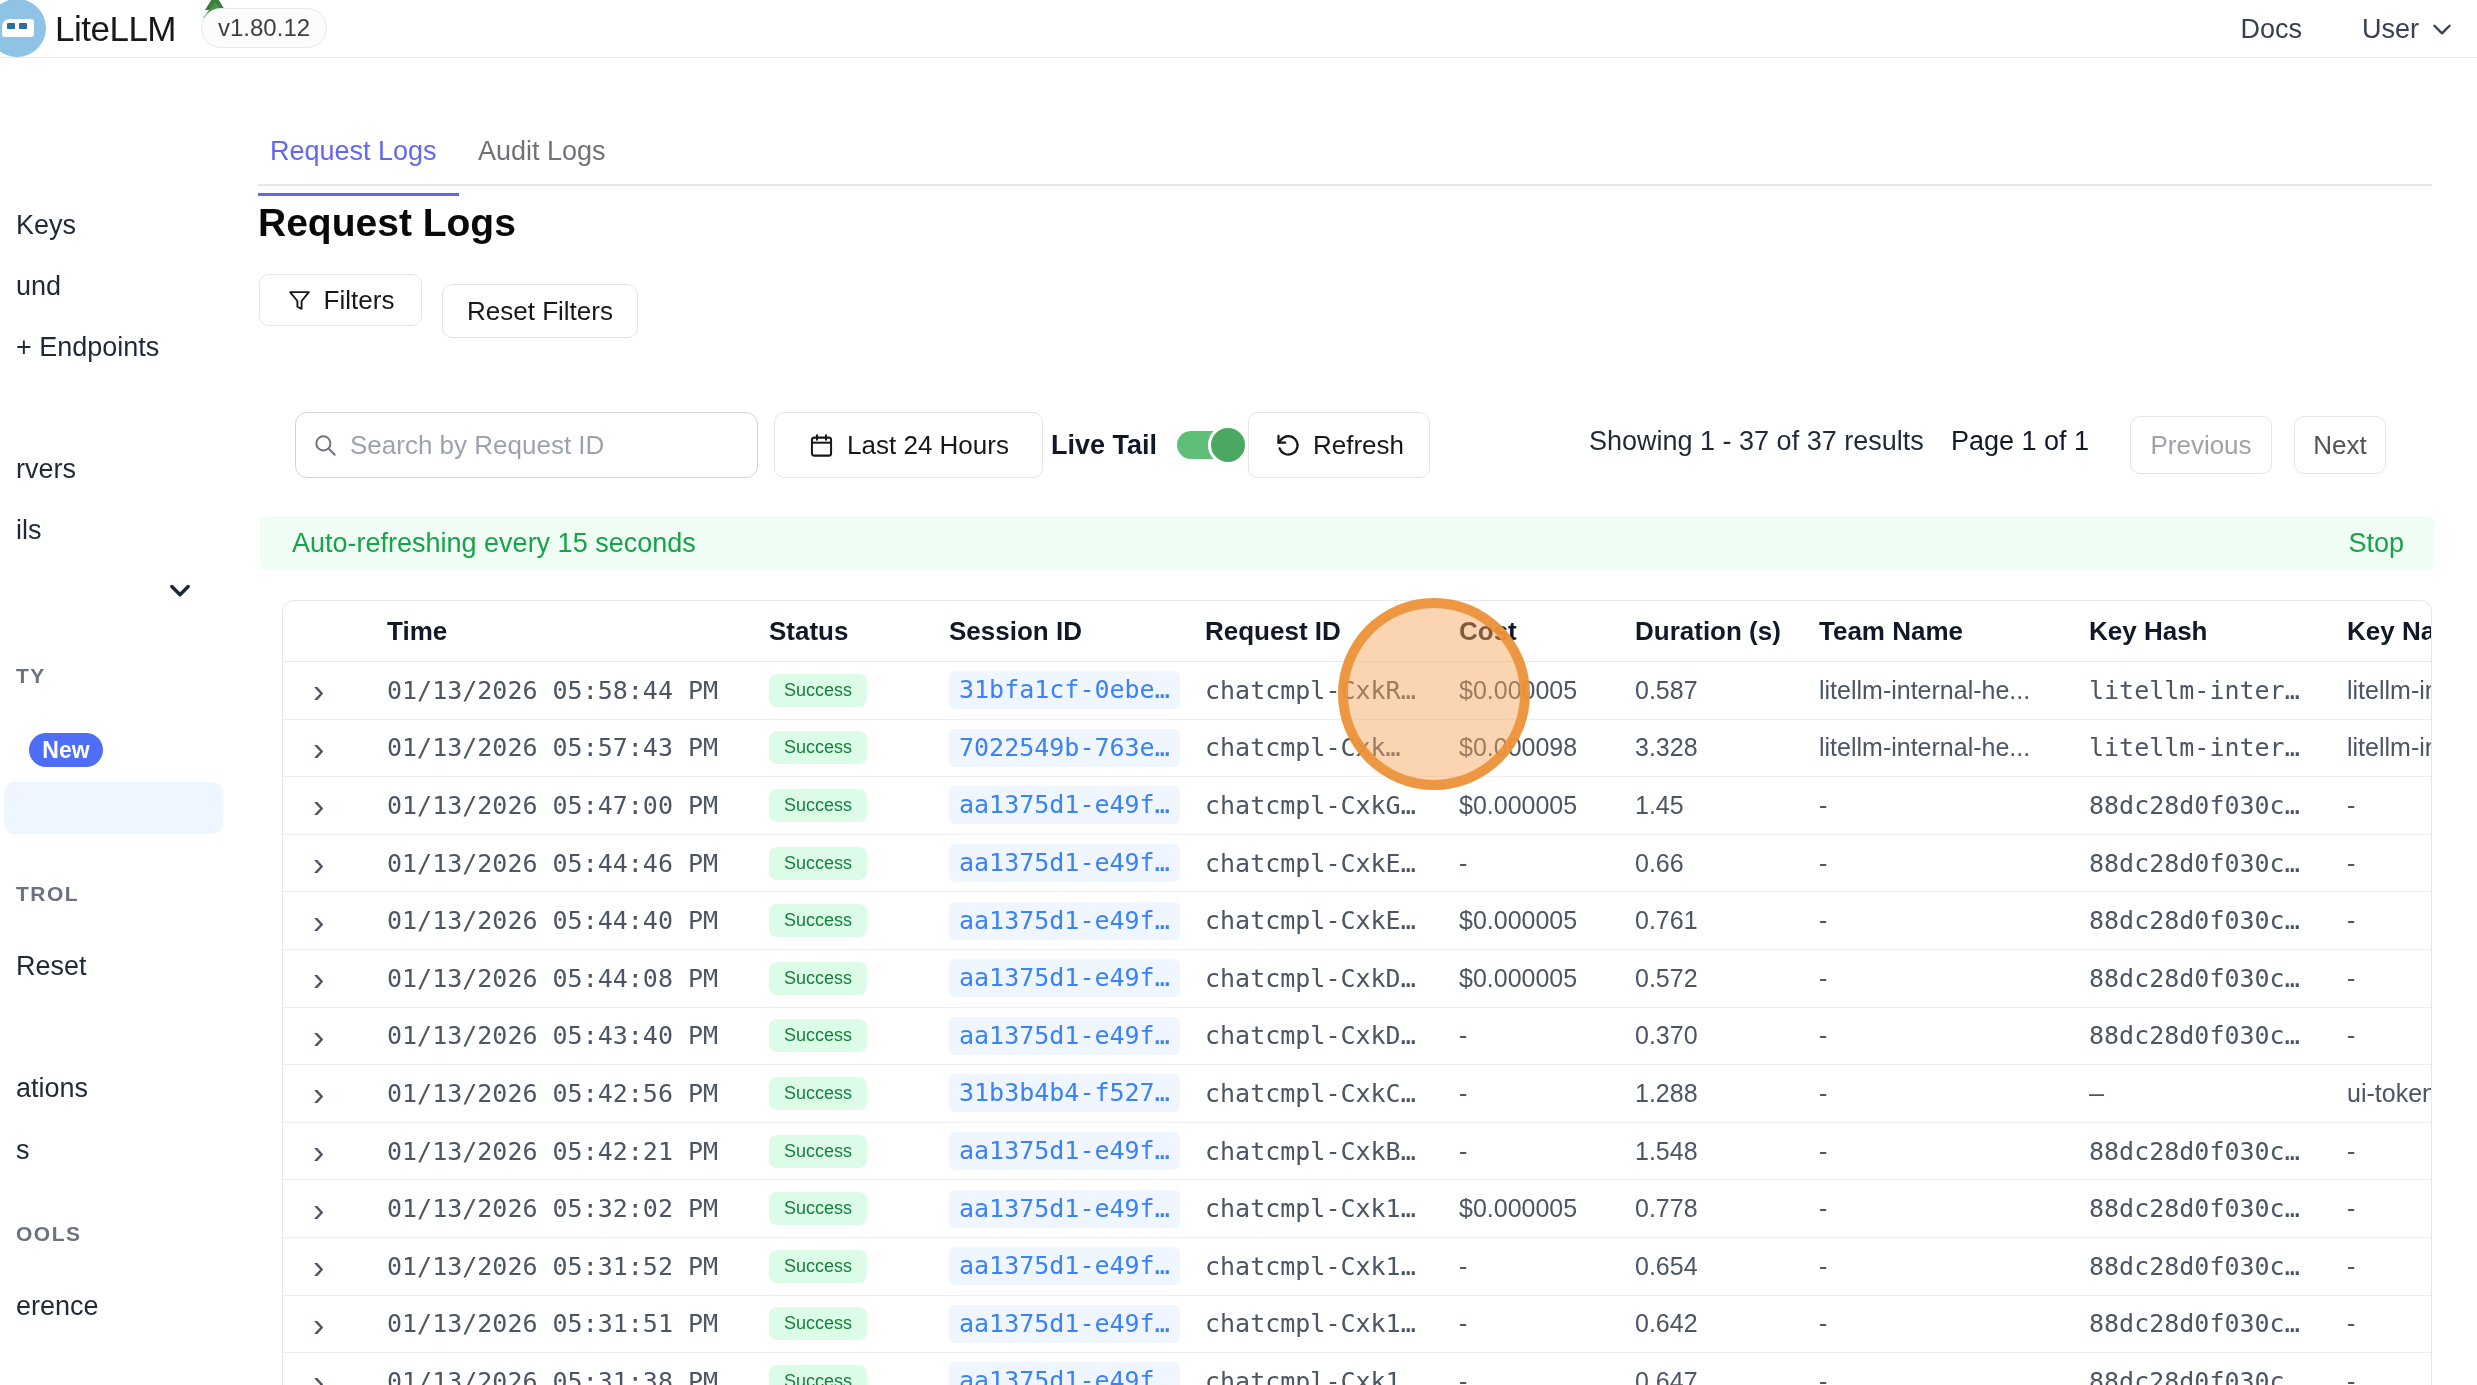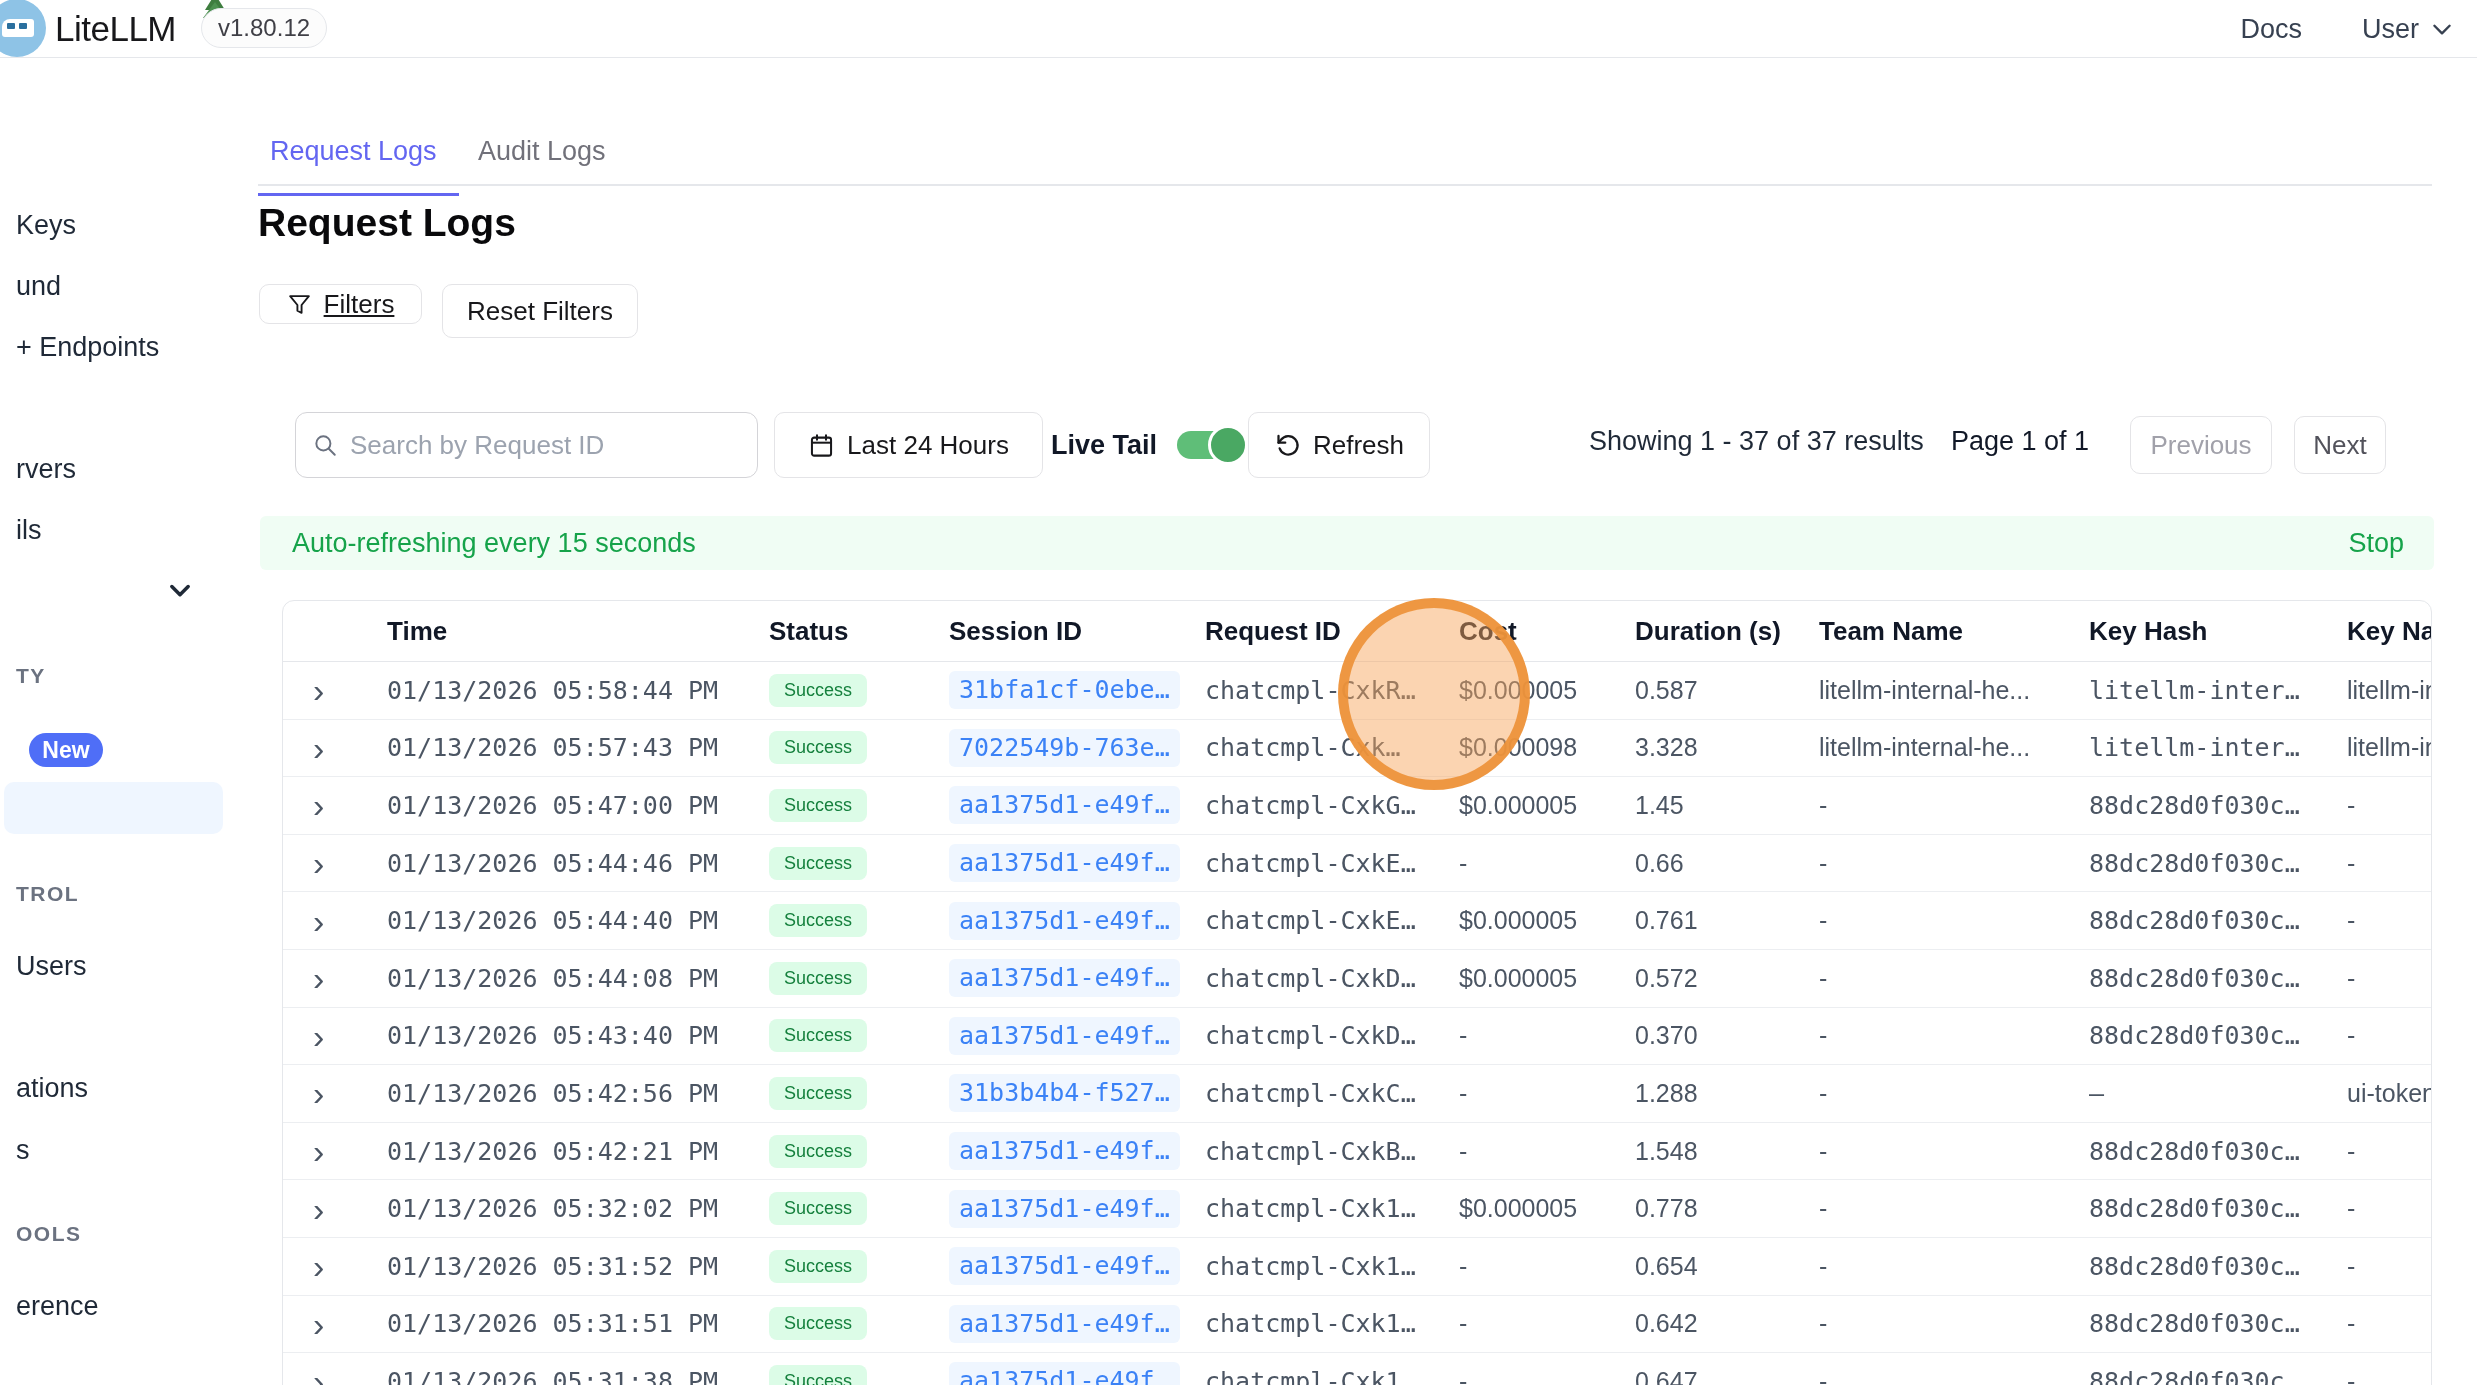--- a/index.html
+++ b/index.html
@@ -32,21 +32,21 @@
 
   .tabbar { position:absolute; left:0; top:78px; width:2174px; border-bottom:2px solid #e5e7eb; height:50px; }
   .tab { position:absolute; top:0; font-size:27px; padding:0 8px; cursor:default; }
   .tab.active { left:4px; color:#6366f1; font-weight:500; }
   .tab.active:after { content:""; position:absolute; left:-4px; right:-14px; bottom:-29px; height:3px; background:#6366f1; }
   .tab.inactive { left:212px; color:#71717a; }
 
   .page-title { position:absolute; left:0; top:143px; font-size:39px; font-weight:700; color:#09090b; }
 
   .btn { display:inline-flex; align-items:center; gap:12px; background:#fff; border:1.5px solid #e4e4e7; border-radius:10px; font-size:26px; color:#18181b; justify-content:center; }
-  .filters-btn { position:absolute; left:1px; top:226px; width:163px; height:40px;text-decoration:underline; }
+  .filters-btn { position:absolute; left:1px; top:216px; width:163px; height:52px; }
   .reset-btn { position:absolute; left:184px; top:226px; width:196px; height:54px; }
 
   
   .search-box { position:absolute; left:37px; top:354px; width:463px; height:66px; border:1.5px solid #d4d4d8; border-radius:12px; display:flex; align-items:center; padding:0 16px; gap:12px; background:#fff; }
   .search-box input { border:none; outline:none; font-size:26px; color:#18181b; width:100%; font-family:"Liberation Sans",sans-serif; background:transparent; }
   .search-box input::placeholder { color:#9ca3af; }
   .date-btn { position:absolute; left:516px; top:354px; width:269px; height:66px; }
   .livetail { position:absolute; left:793px; top:354px; height:66px; display:flex; align-items:center; gap:20px; }
   .livetail-label { font-size:27px; font-weight:600; color:#111827; }
   .toggle { position:relative; width:68px; height:28px; background:#5fbe78; border-radius:14px; }
@@ -116,21 +116,21 @@
     <div class="side-item" style="top:274px">+ Endpoints</div>
     <div class="side-item" style="top:396px">rvers</div>
     <div class="side-item" style="top:457px">ils</div>
     <svg class="side-chevron" viewBox="0 0 24 24">
         <path d="M5 9l7 7 7-7" fill="none" stroke="#1f2937" stroke-width="3" stroke-linecap="round" stroke-linejoin="round"></path>
       </svg>
     <div class="side-label" style="top:606px">TY</div>
     <div class="new-badge" style="top:675px">New</div>
     <div class="selected-pill"></div>
     <div class="side-label" style="top:824px">TROL</div>
-    <div class="side-item" style="top:893px">Users</div>
+    <div class="side-item" style="top:893px">Reset</div>
     <div class="side-item" style="top:1015px">ations</div>
     <div class="side-item" style="top:1077px">s</div>
     <div class="side-label" style="top:1164px">OOLS</div>
     <div class="side-item" style="top:1233px">erence</div>
   </div>
 
   <div class="main">
 
     <div class="tabbar">
       <div class="tab active">Request Logs</div>

